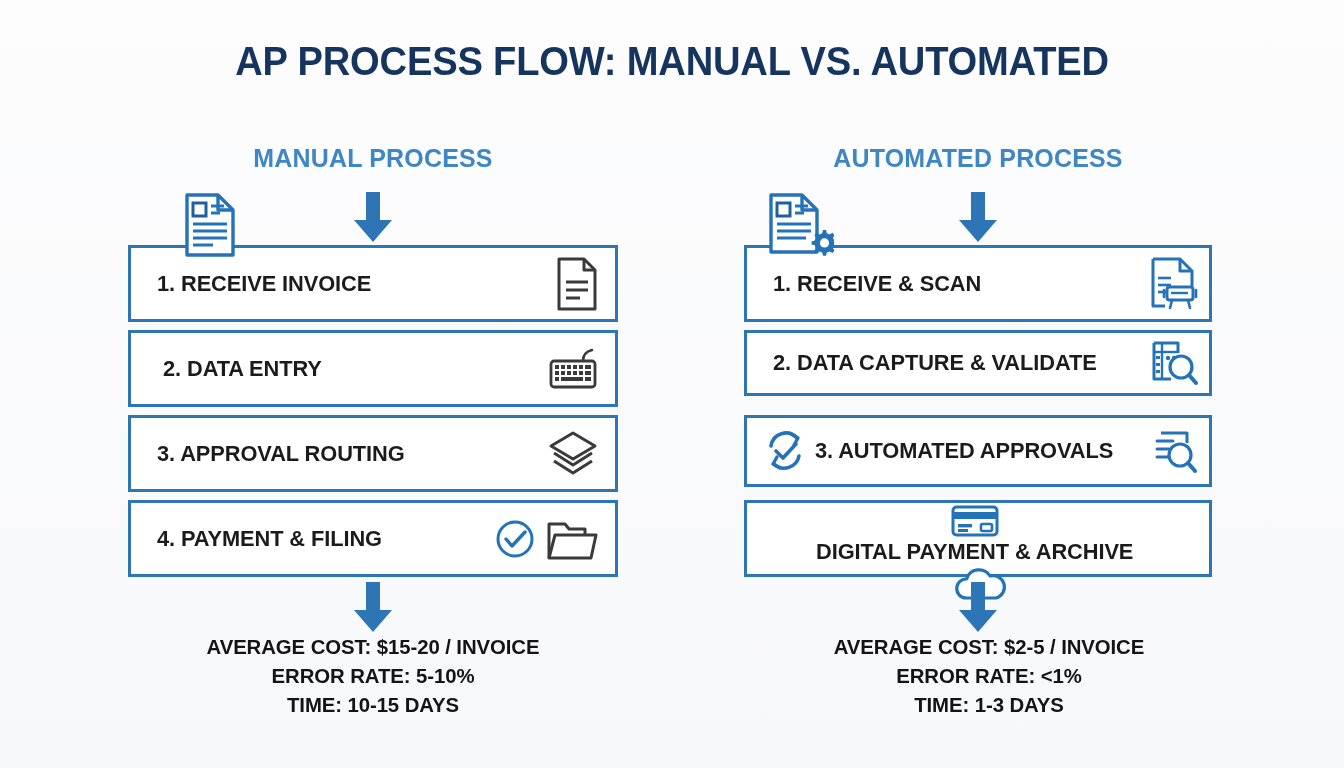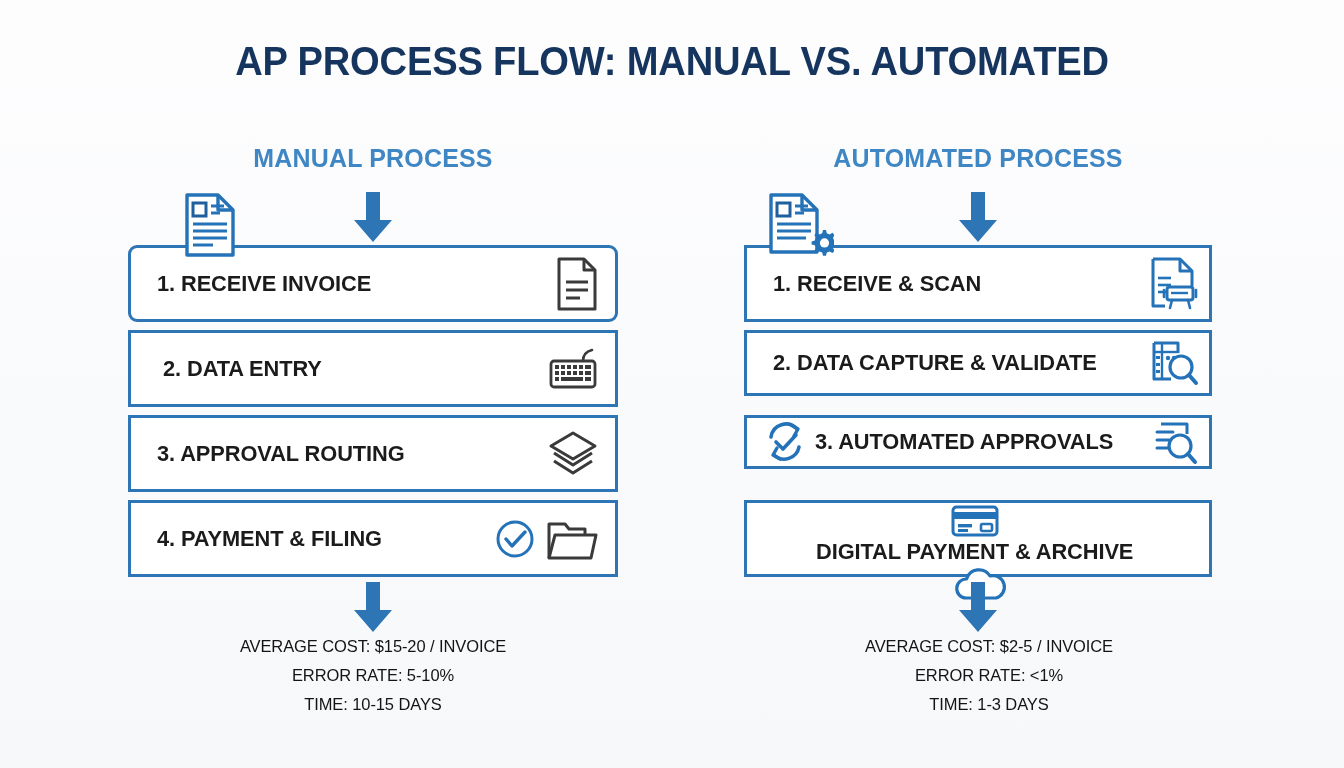--- a/index.html
+++ b/index.html
@@ -97,22 +97,22 @@
   
   .float-icon {
     position: absolute;
     z-index: 5;
   }
 
   
   .summary {
     position: absolute;
     text-align: center;
-    font-size: 17px;
-    font-weight: normal;
+    font-size: 21px;
+    font-weight: bold;
     color: #141414;
     line-height: 29px;
     letter-spacing: -0.1px;
   }
   .summary div { transform: scaleX(0.97); }
   .summary.left  { left: 128px; width: 490px; top: 632px; }
   .summary.right { left: 755px; width: 468px; top: 632px; }
 
   svg { display: block; }
 </style>
@@ -139,21 +139,21 @@
       <line x1="11" y1="53" x2="31" y2="53" stroke="#2472b8" stroke-width="3"></line>
     </svg>
   </div>
 
   <div class="arrow" style="left:351px; top:192px;">
     <svg width="44" height="52" viewBox="0 0 44 52">
       <path d="M15 0 H29 V28 H41 L22 50 L3 28 H15 Z" fill="#2e75b6"></path>
     </svg>
   </div>
 
-  <div class="step-box" style="left:128px; top:245px; width:490px; height:77px;border-radius:9px;">
+  <div class="step-box" style="left:128px; top:245px; width:490px; height:77px;">
     <span class="step-label">1. RECEIVE INVOICE</span>
     <span class="spacer"></span>
     <span class="icon-right">
       <span>
         <svg width="44" height="54" viewBox="0 0 44 54">
           <path d="M4 2 H29 L40 13 V52 H4 Z" fill="#ffffff" stroke="#3a3a3a" stroke-width="3" stroke-linejoin="round"></path>
           <path d="M29 2 V13 H40" fill="none" stroke="#3a3a3a" stroke-width="3" stroke-linejoin="round"></path>
           <line x1="11" y1="25" x2="33" y2="25" stroke="#3a3a3a" stroke-width="3"></line>
           <line x1="11" y1="33" x2="33" y2="33" stroke="#3a3a3a" stroke-width="3"></line>
           <line x1="11" y1="41" x2="25" y2="41" stroke="#3a3a3a" stroke-width="3"></line>
@@ -298,21 +298,21 @@
             <circle cx="19" cy="19" r="2.2"></circle>
               <circle cx="25" cy="19" r="2.2"></circle>
           </g>
           <circle cx="32" cy="28" r="11" fill="#ffffff" stroke="#2472b8" stroke-width="3.2"></circle>
           <line x1="40" y1="36" x2="47" y2="44" stroke="#2472b8" stroke-width="4" stroke-linecap="round"></line>
         </svg>
       </span>
     </span>
   </div>
 
-  <div class="step-box right" style="left:744px; top:415px; width:468px; height:54px;text-align:center;">
+  <div class="step-box right" style="left:744px; top:415px; width:468px; height:72px;text-align:center;">
     <span class="icon-left-inline">
       <svg width="50" height="50" viewBox="0 0 50 50">
         <path d="M10 20 A15 15 0 0 1 36 12" fill="none" stroke="#2472b8" stroke-width="3.6" stroke-linecap="round"></path>
         <path d="M38 30 A15 15 0 0 1 13 38" fill="none" stroke="#2472b8" stroke-width="3.6" stroke-linecap="round"></path>
         <path d="M30 8 L37 12 L33 19" fill="none" stroke="#2472b8" stroke-width="3.4" stroke-linecap="round" stroke-linejoin="round"></path>
         <path d="M19 42 L12 38 L16 31" fill="none" stroke="#2472b8" stroke-width="3.4" stroke-linecap="round" stroke-linejoin="round"></path>
         <path d="M15 25 L22 32 L35 18" fill="none" stroke="#2472b8" stroke-width="3.6" stroke-linecap="round" stroke-linejoin="round"></path>
       </svg>
     </span>
     <span class="step-label">3. AUTOMATED APPROVALS</span>

